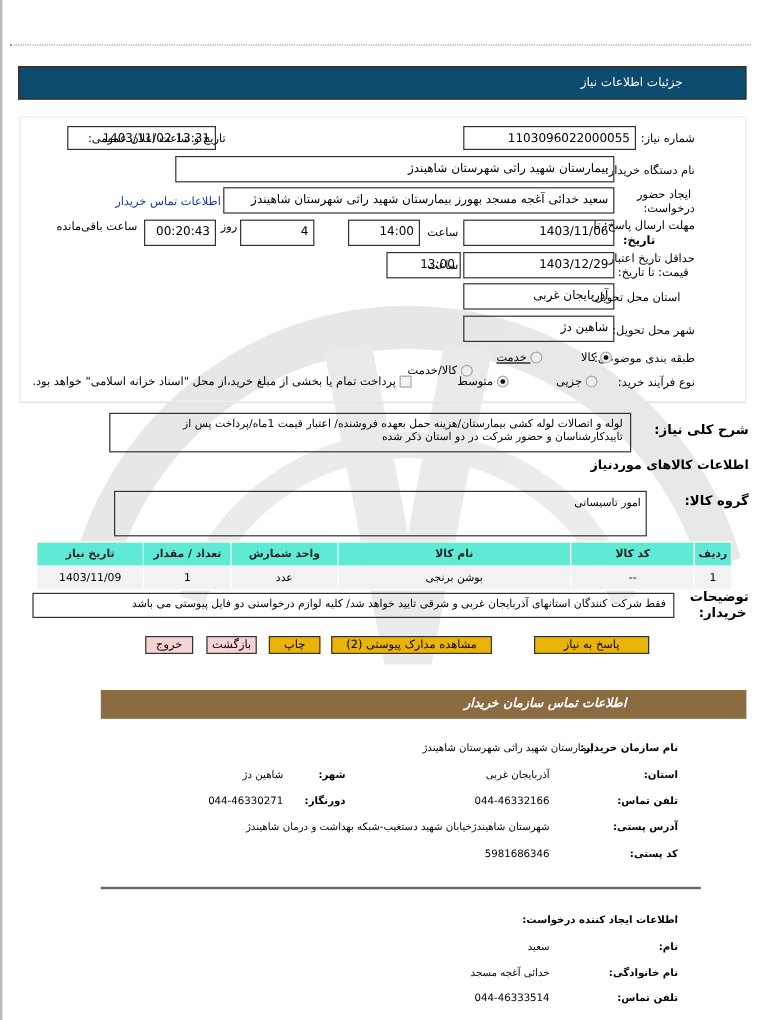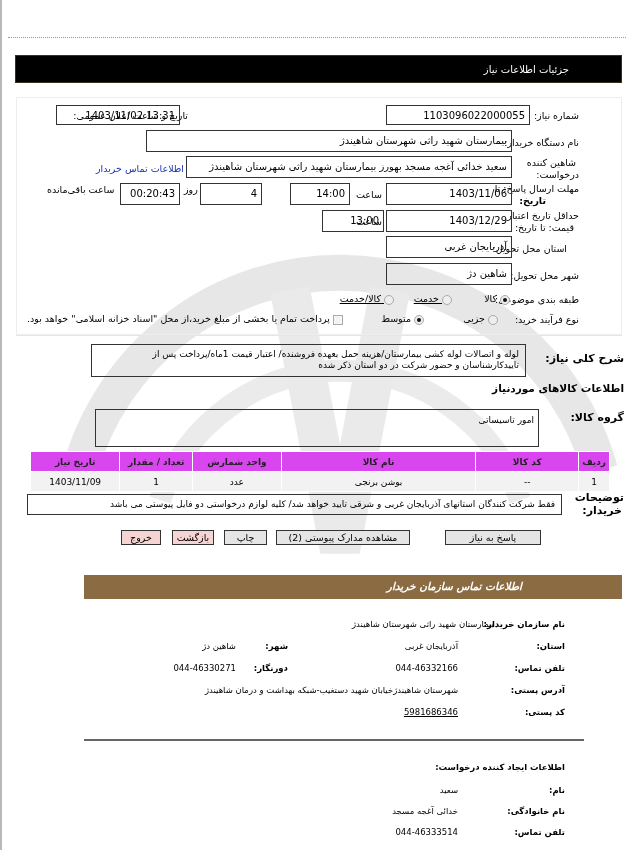--- a/index.html
+++ b/index.html
@@ -1,37 +1,37 @@
 <!DOCTYPE html>
 <html><head>
 <meta charset="utf-8">
 <style>
   html, body { margin:0; padding:0; }
   body { width:634px; height:850px; background:#fff; font-family:"DejaVu Sans", sans-serif; font-size:9px; color:#000; position:relative; overflow:hidden; direction:ltr; }
   .abs { position:absolute; }
   .leftbar { left:0; top:0; width:2px; height:850px; background:#b8b8b8; }
   .topline { left:8px; top:37px; width:618px; border-top:1px dotted #9a9a9a; }
-  .hdr { left:15px; top:55px; width:607px; height:28px; background:#000000; border:1px solid #3d2f1c; box-sizing:border-box; color:#fff; font-size:10px; }
+  .hdr { left:15px; top:55px; width:607px; height:28px; background:#0c4a6e; border:1px solid #3d2f1c; box-sizing:border-box; color:#fff; font-size:10px; }
   .hdr span { position:absolute; right:52px; top:8px; }
   .panel { left:16px; top:97px; width:606px; height:238px; border:1px solid #eee; box-sizing:border-box; }
   .panel2 { left:16px; top:335px; width:606px; border-top:1px solid #e6e6e6; }
   .lbl { direction:rtl; text-align:right; font-size:9.5px; line-height:12px; }
   .box { border:1px solid #333; background:transparent; box-sizing:border-box; direction:rtl; font-size:10px; padding:0 4px; line-height:20px; white-space:nowrap; overflow:hidden; }
   .box.ltrv { direction:ltr; text-align:right; }
   .link { color:#1a33b0; direction:rtl; font-size:9.5px; }
   .radio { display:inline-block; width:8px; height:8px; border-radius:50%; border:1px solid #aaa; background:#eee; vertical-align:middle; position:relative; }
   .radio.on::after { content:""; position:absolute; left:2px; top:2px; width:4px; height:4px; border-radius:50%; background:#111; }
   .chk { display:inline-block; width:8px; height:8px; border:1px solid #aaa; background:#f4f4f4; vertical-align:middle; }
   .opt { position:absolute; direction:rtl; font-size:9.5px; white-space:nowrap; }
   .bold { font-weight:bold; }
   table.items { position:absolute; left:30px; top:451px; width:580px; border-collapse:collapse; font-size:9px; }
-  table.items th { background:#d946ef; color:#222; font-weight:bold; height:17px; border:1px solid #fff; direction:rtl; }
+  table.items th { background:#5eead4; color:#222; font-weight:bold; height:17px; border:1px solid #fff; direction:rtl; }
   table.items td { background:#f2f2f2; height:17px; text-align:center; border:1px solid #fff; direction:rtl; }
   .btn { position:absolute; top:530px; height:15px; border:1px solid #333; box-sizing:border-box; font-size:9.5px; text-align:center; line-height:13px; direction:rtl; }
-  .btn.g { background:#e5e5e5; }
+  .btn.g { background:#eab308; }
   .btn.r { background:#f7d4d4; }
   .hdr2 { left:84px; top:575px; width:538px; height:24px; background:#8b6c42; color:#fff; font-weight:bold; font-size:10.5px; }
   .hdr2 span { position:absolute; right:100px; top:5px; direction:rtl;font-style:italic; }
   .ci { position:absolute; direction:rtl; font-size:8.5px; white-space:nowrap; }
   .ci.k { font-weight:bold; }
   .sep { left:84px; top:739px; width:500px; border-top:2px solid #666; }
   .wm { left:40px; top:170px; width:600px; height:420px; opacity:0.35; pointer-events:none; }
 </style>
 </head>
 <body>
@@ -52,21 +52,21 @@
 <div class="abs panel"></div>
 
 <div class="abs lbl" style="right:55px;top:110px;">شماره نیاز:</div>
 <div class="abs box ltrv" style="left:386px;top:105px;width:144px;height:20px;">1103096022000055</div>
 <div class="abs lbl" style="right:446px;top:110px;">تاریخ و ساعت اعلان عمومی:</div>
 <div class="abs box ltrv" style="left:56px;top:105px;width:124px;height:20px;text-align:right;">1403/11/02 13:31</div>
 
 <div class="abs lbl" style="right:55px;top:137px;">نام دستگاه خریدار:</div>
 <div class="abs box" style="left:146px;top:130px;width:366px;height:22px;">بیمارستان شهید راثی شهرستان شاهیندژ</div>
 
-<div class="abs lbl" style="right:58px;top:157px;">شاهین کننده</div>
+<div class="abs lbl" style="right:58px;top:157px;">ایجاد حضور</div>
 <div class="abs lbl" style="right:55px;top:169px;">درخواست:</div>
 <div class="abs box" style="left:186px;top:156px;width:326px;height:22px;">سعید خدائی آغجه مسجد بهورز بیمارستان شهید راثی شهرستان شاهیندژ</div>
 <div class="abs link" style="left:96px;top:163px;">اطلاعات تماس خریدار</div>
 
 <div class="abs lbl" style="right:55px;top:183px;">مهلت ارسال پاسخ: تا</div>
 <div class="abs lbl" style="right:88px;top:195px;font-weight:bold;">تاریخ:</div>
 <div class="abs box ltrv" style="left:386px;top:183px;width:126px;height:22px;">1403/11/06</div>
 <div class="abs lbl" style="left:356px;top:189px;">ساعت</div>
 <div class="abs box ltrv" style="left:290px;top:183px;width:60px;height:22px;">14:00</div>
 <div class="abs box ltrv" style="left:200px;top:183px;width:62px;height:22px;">4</div>
@@ -82,21 +82,21 @@
 
 <div class="abs lbl" style="right:67px;top:243px;text-align:center;">استان محل تحویل:</div>
 <div class="abs box" style="left:386px;top:236px;width:126px;height:22px;">آذربایجان غربی</div>
 
 <div class="abs lbl" style="right:55px;top:270px;">شهر محل تحویل:</div>
 <div class="abs box" style="left:386px;top:263px;width:126px;height:22px;">شاهین دژ</div>
 
 <div class="abs lbl" style="right:55px;top:294px;">طبقه بندی موضوعی:</div>
 <div class="opt" style="right:124px;top:293px;"><span class="radio on"></span> <span>کالا</span></div>
 <div class="opt" style="right:182px;top:293px;text-decoration:underline;"><span class="radio"></span> <span>خدمت</span></div>
-<div class="opt" style="right:240px;top:293px;text-decoration:underline;"><span class="radio"></span> <span>کالا/خدمت</span></div>
+<div class="opt" style="right:240px;top:304px;"><span class="radio"></span> <span>کالا/خدمت</span></div>
 
 <div class="abs lbl" style="right:55px;top:314px;">نوع فرآیند خرید:</div>
 <div class="opt" style="right:136px;top:313px;"><span class="radio"></span> <span>جزیی</span></div>
 <div class="opt" style="right:210px;top:313px;"><span class="radio on"></span> <span>متوسط</span></div>
 <div class="opt" style="right:291px;top:313px;"><span class="chk"></span> <span>پرداخت تمام یا بخشی از مبلغ خرید،از محل "اسناد خزانه اسلامی" خواهد بود.</span></div>
 
 <div class="abs panel2"></div>
 
 <div class="abs lbl bold" style="right:10px;top:353px;font-size:11px;">شرح کلی نیاز:</div>
 <div class="abs" style="left:91px;top:344px;width:435px;height:33px;border:1px solid #333;box-sizing:border-box;direction:rtl;font-size:9px;line-height:11px;padding:4px 6px;">لوله و اتصالات لوله کشی بیمارستان/هزینه حمل بعهده فروشنده/ اعتبار قیمت 1ماه/پرداخت پس از تاییدکارشناسان و حضور شرکت در دو استان ذکر شده</div>
@@ -153,21 +153,21 @@
 
 <div class="ci k" style="right:69px;top:663px;">تلفن تماس:</div>
 <div class="ci" style="right:176px;top:663px;">044-46332166</div>
 <div class="ci k" style="right:346px;top:663px;">دورنگار:</div>
 <div class="ci" style="right:398px;top:663px;">044-46330271</div>
 
 <div class="ci k" style="right:69px;top:685px;">آدرس پستی:</div>
 <div class="ci" style="right:176px;top:685px;">شهرستان شاهیندژخیابان شهید دستغیب-شبکه بهداشت و درمان شاهیندژ</div>
 
 <div class="ci k" style="right:69px;top:707px;">کد پستی:</div>
-<div class="ci" style="right:176px;top:707px;text-decoration:underline;">5981686346</div>
+<div class="ci" style="right:176px;top:707px;">5981686346</div>
 
 <div class="abs sep"></div>
 
 <div class="ci k" style="right:69px;top:762px;">اطلاعات ایجاد کننده درخواست:</div>
 <div class="ci k" style="right:69px;top:785px;">نام:</div>
 <div class="ci" style="right:176px;top:785px;">سعید</div>
 <div class="ci k" style="right:69px;top:806px;">نام خانوادگی:</div>
 <div class="ci" style="right:176px;top:806px;">خدائی آغجه مسجد</div>
 <div class="ci k" style="right:69px;top:827px;">تلفن تماس:</div>
 <div class="ci" style="right:176px;top:827px;">044-46333514</div>

